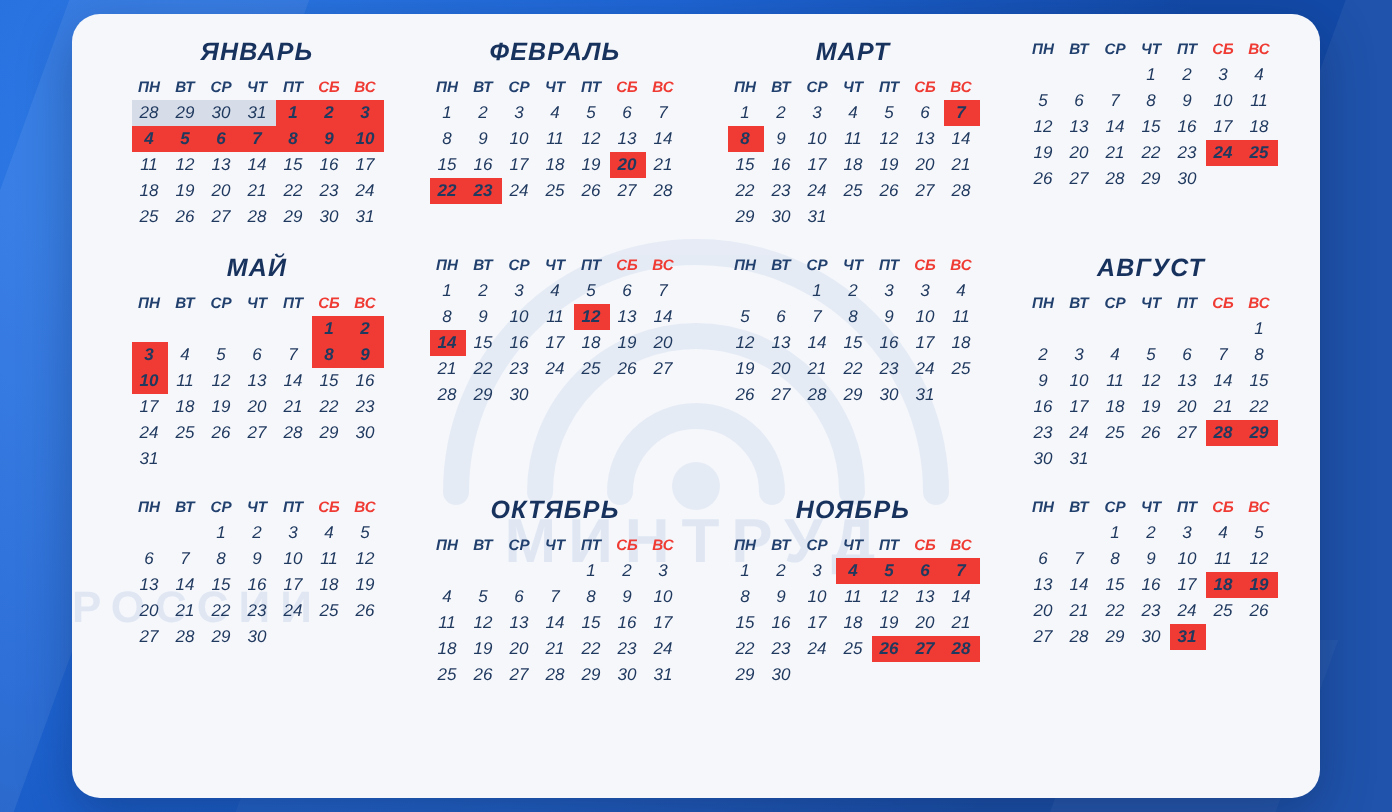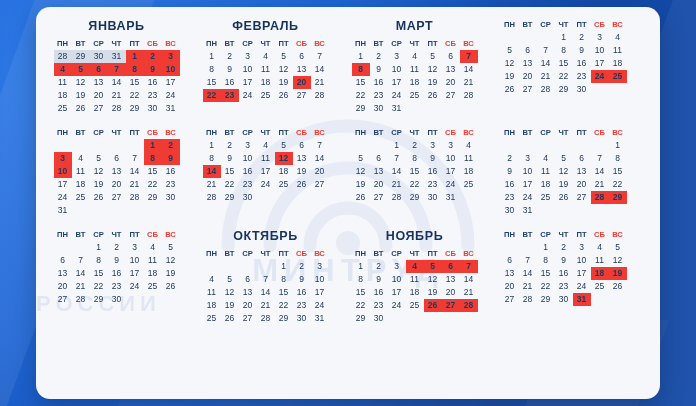--- a/index.html
+++ b/index.html
@@ -72,25 +72,26 @@
     top: 188px;
     text-align: left;
     font-size: 22px;
     letter-spacing: 5px;
     font-weight: bold;
     color: #ccd8ec;
   }
 
   .grid {
     position: absolute;
-    left: 6px;
+    left: 18px;
     top: 12px;
     width: 596px;
     display: flex;
     flex-wrap: wrap;
+    font-style: italic;
   }
   .month {
     width: 149px;
     box-sizing: border-box;
     padding: 0 6px;
     margin-bottom: 12px;
   }
   .month-name {
     text-align: center;
     font-size: 12.5px;
@@ -404,20 +405,21 @@
                 <td>28</td>
                 <td>29</td>
                 <td>30</td>
                 <td class="empty"></td>
                 <td class="empty"></td>
               </tr>
             </tbody>
           </table>
         </div>
         <div class="month">
+          <div class="month-name">МАЙ</div>
           <table class="cal">
             <thead>
               <tr>
                 <th>ПН</th>
                 <th>ВТ</th>
                 <th>СР</th>
                 <th>ЧТ</th>
                 <th>ПТ</th>
                 <th class="we">СБ</th>
                 <th class="we">ВС</th>
@@ -599,20 +601,21 @@
                 <td>28</td>
                 <td>29</td>
                 <td>30</td>
                 <td class="we">31</td>
                 <td class="empty"></td>
               </tr>
             </tbody>
           </table>
         </div>
         <div class="month">
+          <div class="month-name">АВГУСТ</div>
           <table class="cal">
             <thead>
               <tr>
                 <th>ПН</th>
                 <th>ВТ</th>
                 <th>СР</th>
                 <th>ЧТ</th>
                 <th>ПТ</th>
                 <th class="we">СБ</th>
                 <th class="we">ВС</th>

